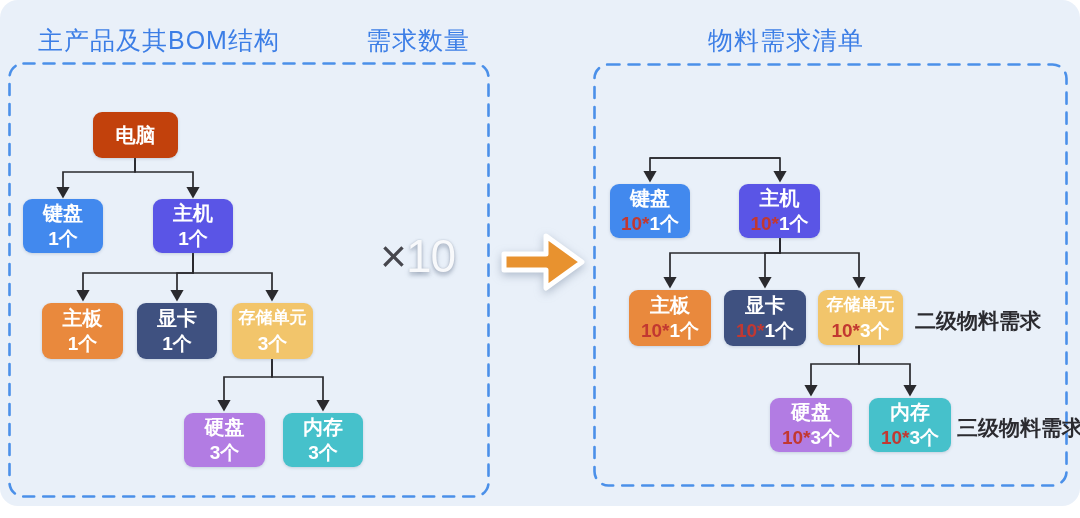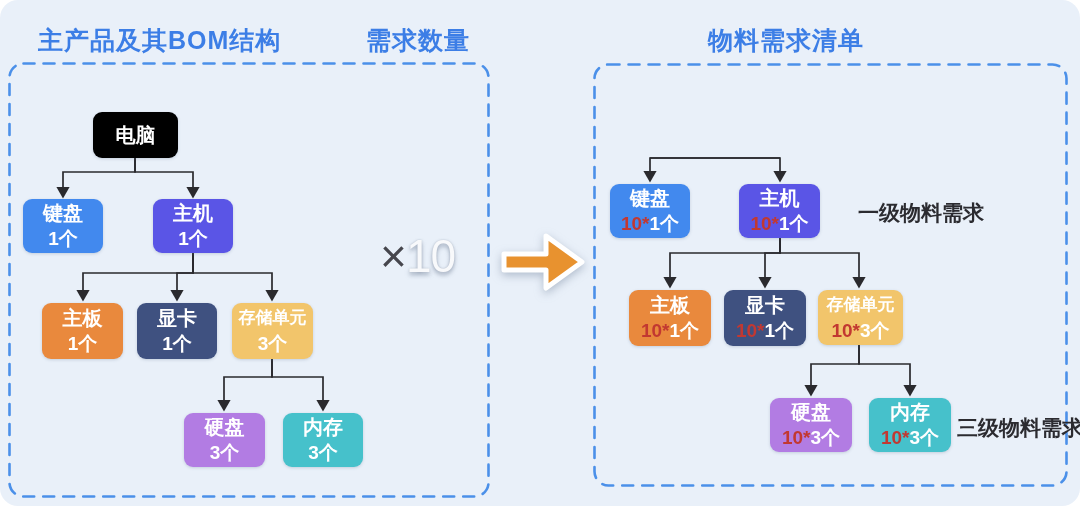--- a/index.html
+++ b/index.html
@@ -2,35 +2,35 @@
 <html><head>
 <meta charset="utf-8">
 <style>
   html,body{margin:0;padding:0;background:#ffffff;}
   body{font-family:"Liberation Sans","DejaVu Sans",sans-serif;}
   .canvas{position:relative;width:1080px;height:518px;overflow:hidden;}
   .blue-bg{position:absolute;left:0;top:0;width:1080px;height:506px;
            background:#E9F0F9;border-radius:18px;}
   .layer{position:absolute;left:0;top:0;width:1080px;height:518px;}
 
-  .title{position:absolute;font-size:25px;font-weight:700;color:#3C7EE6;
+  .title{position:absolute;font-size:25px;font-weight:400;color:#3C7EE6;
          letter-spacing:1px;white-space:nowrap;}
   .title-left{left:38px;top:24px;}
   .title-mid{left:366px;top:24px;}
   .title-right{left:708px;top:24px;}
 
   .node{position:absolute;border-radius:9px;color:#ffffff;text-align:center;
         display:flex;flex-direction:column;justify-content:center;align-items:center;
         box-shadow:0 1px 3px rgba(90,110,140,.25);line-height:26px;}
   .nl{font-size:20px;font-weight:700;white-space:nowrap;}
   .nl.small{font-size:17px;}
   .nq{font-size:19px;font-weight:600;white-space:nowrap;}
   .red{color:#C23831;font-weight:700;margin-top:28px;}
 
-  .c-green{background:#000000;}
+  .c-green{background:#c2410c;}
   .c-blue{background:#4289EE;}
   .c-indigo{background:#5A55E6;}
   .c-orange{background:#E9893D;}
   .c-navy{background:#3F5180;}
   .c-yellow{background:#F2C56B;}
   .c-purple{background:#B27CE3;}
   .c-teal{background:#46C1CB;}
 
   .mult{position:absolute;left:380px;top:229px;font-size:46px;font-weight:400;
         letter-spacing:-1px;white-space:nowrap;}
@@ -151,15 +151,15 @@
 
   <div class="node c-purple" style="left:770px;top:398px;width:82px;height:54px">
     <div class="nl">硬盘</div>
     <div class="nq"><span class="red">10*</span><span>3个</span></div>
   </div>
   <div class="node c-teal" style="left:869px;top:398px;width:82px;height:54px">
     <div class="nl">内存</div>
     <div class="nq"><span class="red">10*</span><span>3个</span></div>
   </div>
 
-  <div class="lvl-label" style="left:858px;top:199px">一级物料需求</div>
+  <div class="lvl-label" style="left:915px;top:307px">二级物料需求</div>
   <div class="lvl-label" style="left:957px;top:414px">三级物料需求</div>
 </div>
 
 </body></html>

